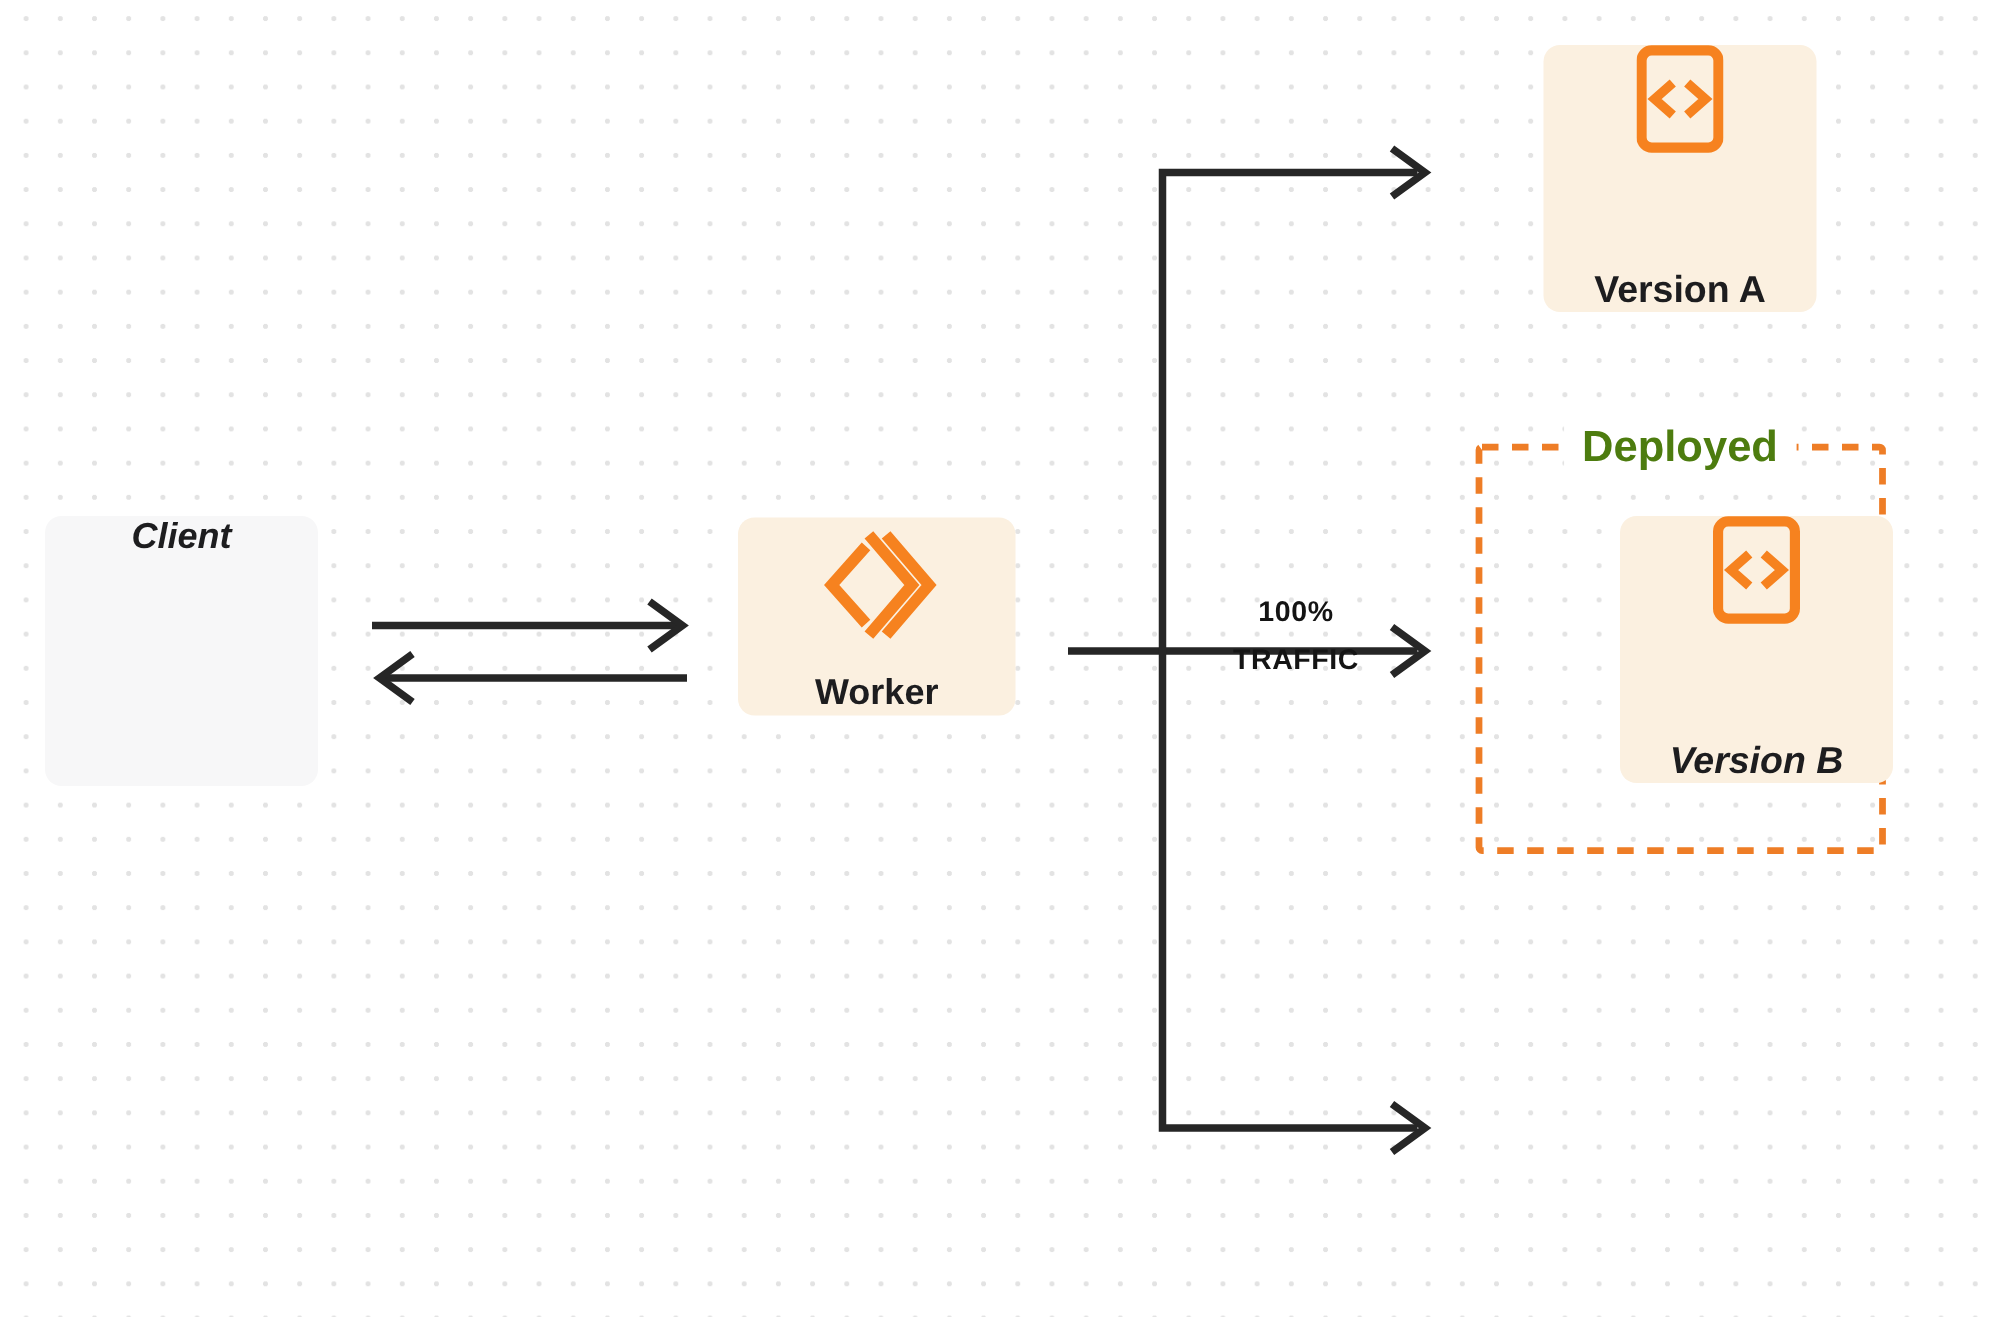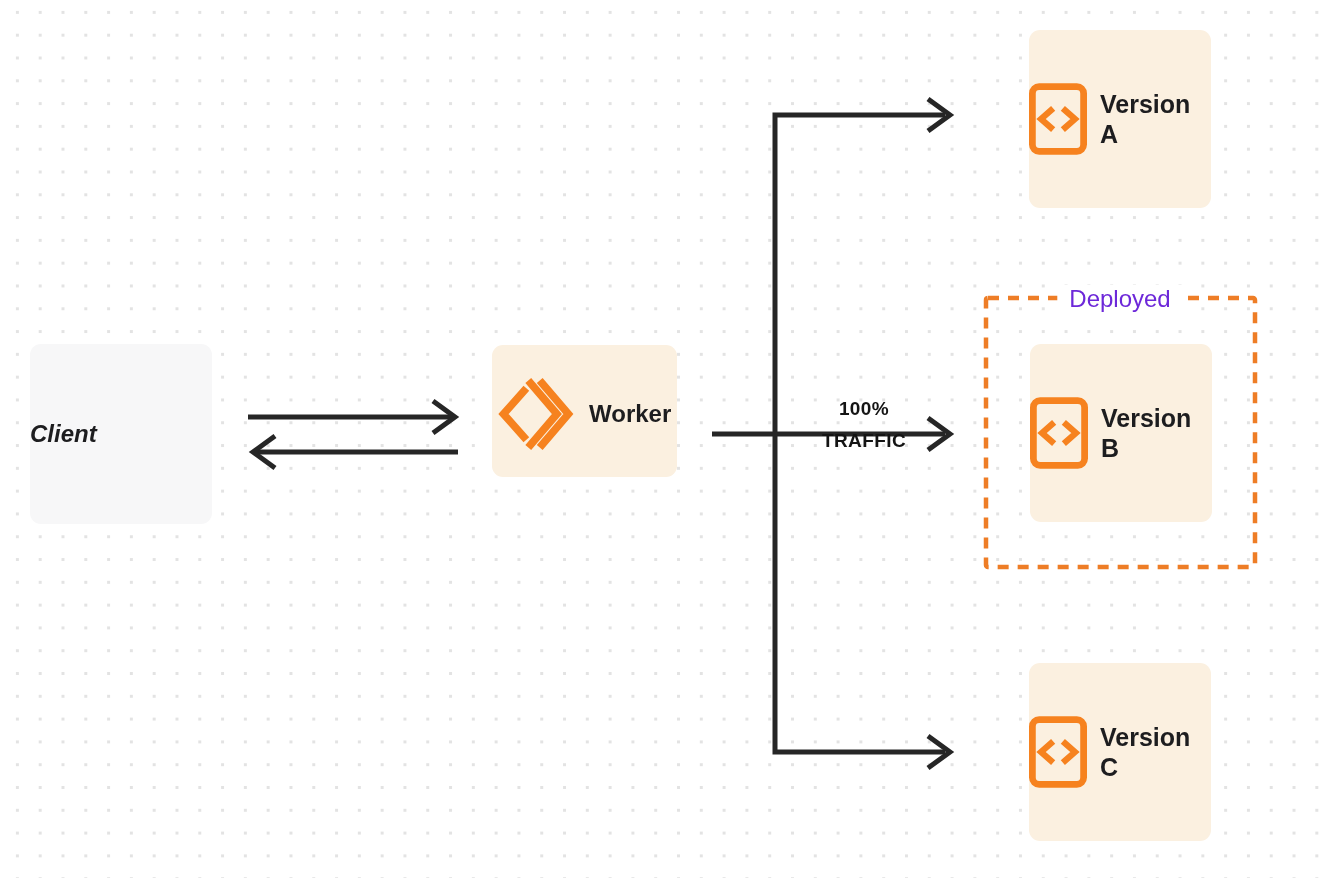--- a/index.html
+++ b/index.html
@@ -10,43 +10,43 @@
     background-color:#ffffff;
     background-image:radial-gradient(circle,#e3e3e3 1.6px,transparent 1.9px);
     background-size:22.8px 22.8px;
     background-position:6px 1px;
   }
 
   .arrow-layer{position:absolute;left:0;top:0;width:1338px;height:878px;}
 
   .node{
     position:absolute;border-radius:11px;
-    display:flex;flex-direction:row;align-items:center;justify-content:flex-start;
+    display:flex;flex-direction:column;align-items:center;justify-content:space-between;
   }
   .node-label{font-weight:700;font-size:24px;color:#1d1d1f;line-height:1.2;}
 
   .client-node{left:30px;top:344px;width:182px;height:180px;background:#f7f7f8;font-style:italic;}
   .worker-node{left:492px;top:345px;width:185px;height:132px;background:#fbf0e0;gap:13px;padding-top:6px;box-sizing:border-box;}
   .version-node{width:182px;height:178px;background:#fbf0e0;gap:13px;}
   .version-node .node-label{font-size:25px;}
   .version-a{left:1029px;top:30px;}
-  .version-b{left:1030px;top:344px;}
+  .version-b{left:1080px;top:344px;font-style:italic;}
   .version-c{left:1029px;top:663px;}
 
   .traffic-label{
     position:absolute;left:794px;top:349px;width:140px;
     text-align:center;font-weight:700;font-size:19px;line-height:32px;
     color:#141414;letter-spacing:0.4px;margin-top:44px;
   }
   .traffic-label span{display:block;}
 
   .deployed-label{
     position:absolute;left:1120px;top:299px;transform:translate(-50%,-50%);
     background:#ffffff;padding:0 12px;
-    font-weight:400;font-size:24px;color:#6d28d9;white-space:nowrap;
+    font-weight:700;font-size:29px;color:#4d7c0f;white-space:nowrap;
   }
 
   .icon-wrap{display:flex;align-items:center;justify-content:center;}
 </style>
 </head>
 <body>
 
 <div class="canvas">
 
   <svg class="arrow-layer" width="1338" height="878" viewBox="0 0 1338 878" aria-hidden="true">
@@ -119,24 +119,14 @@
     <span class="icon-wrap">
       <svg width="58" height="72" viewBox="0 0 60 74" fill="none" stroke="#F6821F" aria-hidden="true">
         <rect x="3.5" y="3.5" width="53" height="67" rx="7" stroke-width="7"></rect>
         <path d="M25 26 L12.5 37 L25 48" stroke-width="6.5" stroke-linejoin="miter"></path>
         <path d="M35 26 L47.5 37 L35 48" stroke-width="6.5" stroke-linejoin="miter"></path>
       </svg>
     </span>
     <span class="node-label">Version B</span>
   </div>
 
-  <div class="node version-node version-c">
-    <span class="icon-wrap">
-      <svg width="58" height="72" viewBox="0 0 60 74" fill="none" stroke="#F6821F" aria-hidden="true">
-        <rect x="3.5" y="3.5" width="53" height="67" rx="7" stroke-width="7"></rect>
-        <path d="M25 26 L12.5 37 L25 48" stroke-width="6.5" stroke-linejoin="miter"></path>
-        <path d="M35 26 L47.5 37 L35 48" stroke-width="6.5" stroke-linejoin="miter"></path>
-      </svg>
-    </span>
-    <span class="node-label">Version C</span>
-  </div>
 
 </div>
 
 </body></html>

